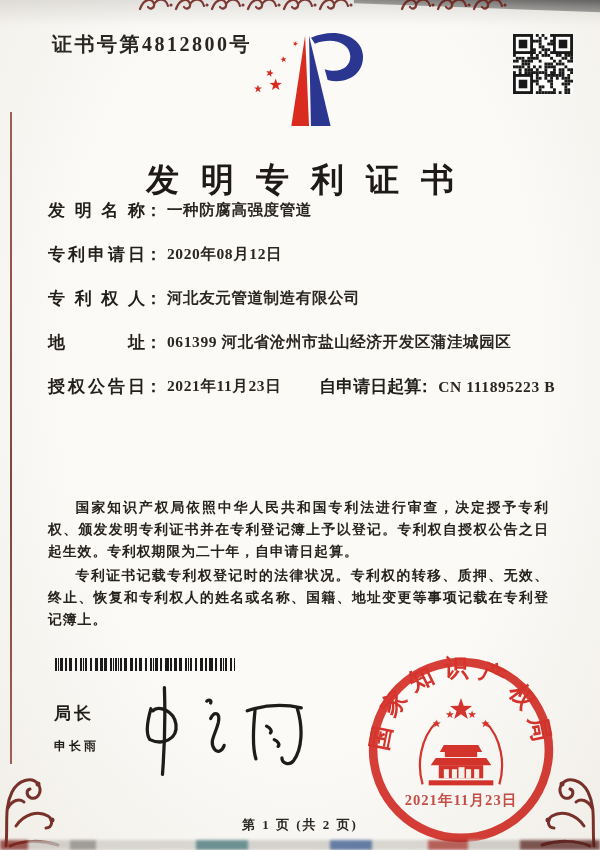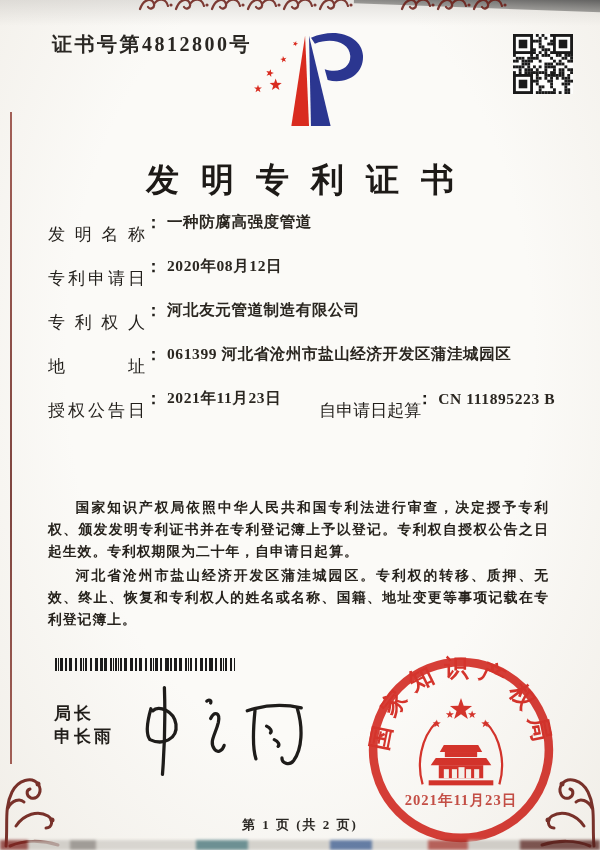--- a/index.html
+++ b/index.html
@@ -30,38 +30,38 @@
          letter-spacing:2.5px;color:#2a2723;}
   .qr{position:absolute;left:513px;top:34px;width:60px;height:60px;background:#fdfdfc;}
   .logo{position:absolute;left:246px;top:28px;width:128px;height:104px;}
 
   .title{position:absolute;left:0;top:127px;width:600px;text-align:center;
          font-size:33px;font-weight:bold;letter-spacing:22px;text-indent:22px;color:#1d1a17;margin-top:31px;}
 
   .fields{position:absolute;left:48px;top:199px;right:36px;color:#221f1b;}
   .frow{height:20px;margin-bottom:24px;white-space:nowrap;}
   .flabel{display:inline-block;width:97px;text-align:justify;text-align-last:justify;
-         vertical-align:middle;font-weight:normal;font-size:17px;margin-top:24px;}
+         vertical-align:middle;font-weight:bold;font-size:17px;}
   .fcolon{font-weight:bold;font-size:17px;vertical-align:middle;}
   .fvalue{font-weight:bold;font-size:15.5px;letter-spacing:.6px;padding-left:5px;vertical-align:middle;color:#2a2620;}
   .pair2{margin-left:34px;}
 
   .bodytext{position:absolute;left:48px;right:51px;top:497px;color:#26221c;
          font-size:13.8px;line-height:1.6;letter-spacing:1px;text-align:justify;}
   .bodytext p{margin:0 0 2px 0;text-indent:2em;font-weight:600;}
 
   .barcode{position:absolute;left:55px;top:658px;width:180px;height:13px;
          background:
            repeating-linear-gradient(90deg,#1b1b1b 0 2px,transparent 2px 5px),
            repeating-linear-gradient(90deg,#1b1b1b 0 1px,transparent 1px 7px),
            repeating-linear-gradient(90deg,transparent 0 3px,#1b1b1b 3px 4px,transparent 4px 11px);}
 
   .official{position:absolute;left:54px;top:702px;color:#211e1a;}
   .official .role{font-size:17px;font-weight:bold;letter-spacing:3px;}
-  .official .name{font-size:17px;font-weight:bold;letter-spacing:3px;}
+  .official .name{font-size:12px;font-weight:bold;letter-spacing:3px;margin-top:13px;}
   .sig{position:absolute;left:122px;top:680px;width:212px;height:100px;}
 
   .seal{position:absolute;left:362px;top:651px;width:198px;height:198px;opacity:.93;
         mix-blend-mode:multiply;}
 
   .footer{position:absolute;left:0;top:816px;width:600px;text-align:center;
         font-size:13px;letter-spacing:2px;color:#2a2723;font-weight:bold;}
 </style>
 </head>
 <body>
@@ -283,21 +283,21 @@
       <span class="flabel">地址</span><span class="fcolon">：</span><span class="fvalue">061399 河北省沧州市盐山经济开发区蒲洼城园区</span>
     </div>
     <div class="frow">
       <span><span class="flabel">授权公告日</span><span class="fcolon">：</span><span class="fvalue">2021年11月23日</span></span>
       <span class="pair2"><span class="flabel">自申请日起算</span><span class="fcolon">：</span><span class="fvalue">CN 111895223 B</span></span>
     </div>
   </div>
 
   <div class="bodytext">
     <p>国家知识产权局依照中华人民共和国专利法进行审查，决定授予专利权、颁发发明专利证书并在专利登记簿上予以登记。专利权自授权公告之日起生效。专利权期限为二十年，自申请日起算。</p>
-    <p>河北省沧州市盐山经济开发区蒲洼城园区。专利权的转移、质押、无效、终止、恢复和专利权人的姓名或名称、国籍、地址变更等事项记载在专利登记簿上。</p>
+    <p>专利证书记载专利权登记时的法律状况。专利权的转移、质押、无效、终止、恢复和专利权人的姓名或名称、国籍、地址变更等事项记载在专利登记簿上。</p>
   </div>
 
   <div class="barcode"></div>
 
   <div class="official">
     <div class="role">局长</div>
     <div class="name">申长雨</div>
   </div>
 
   <svg class="sig" viewBox="0 0 220 100">

